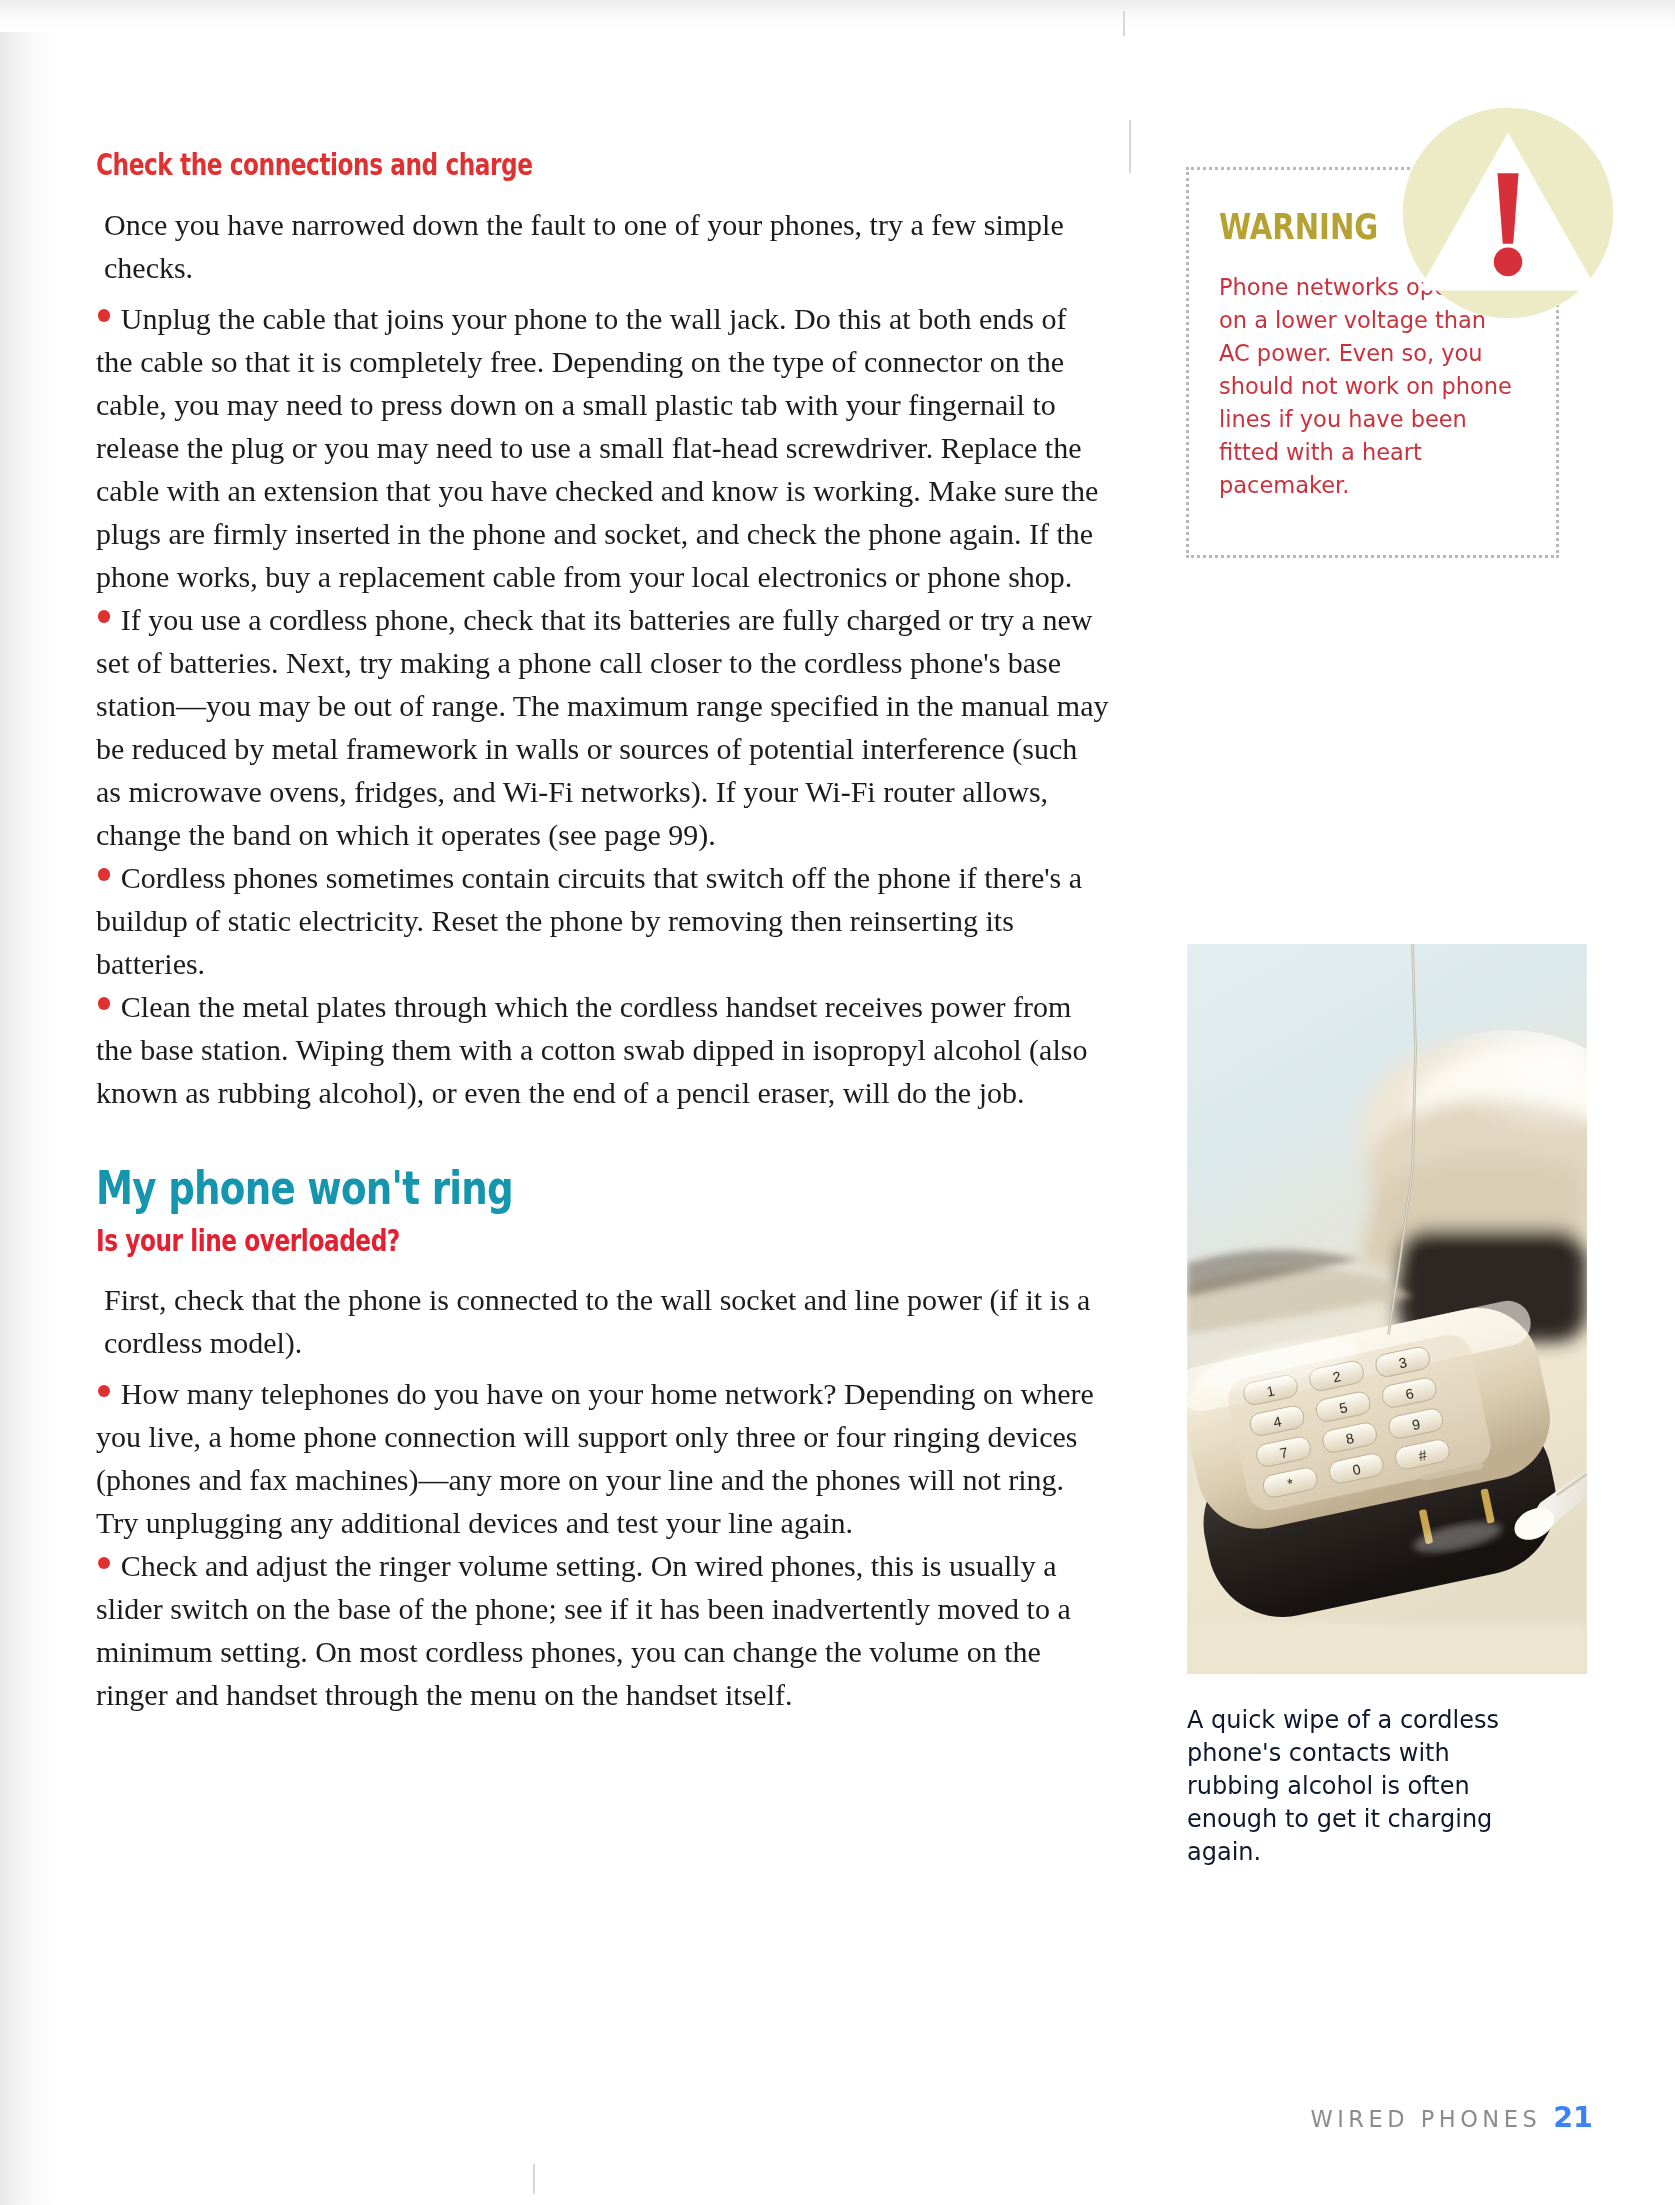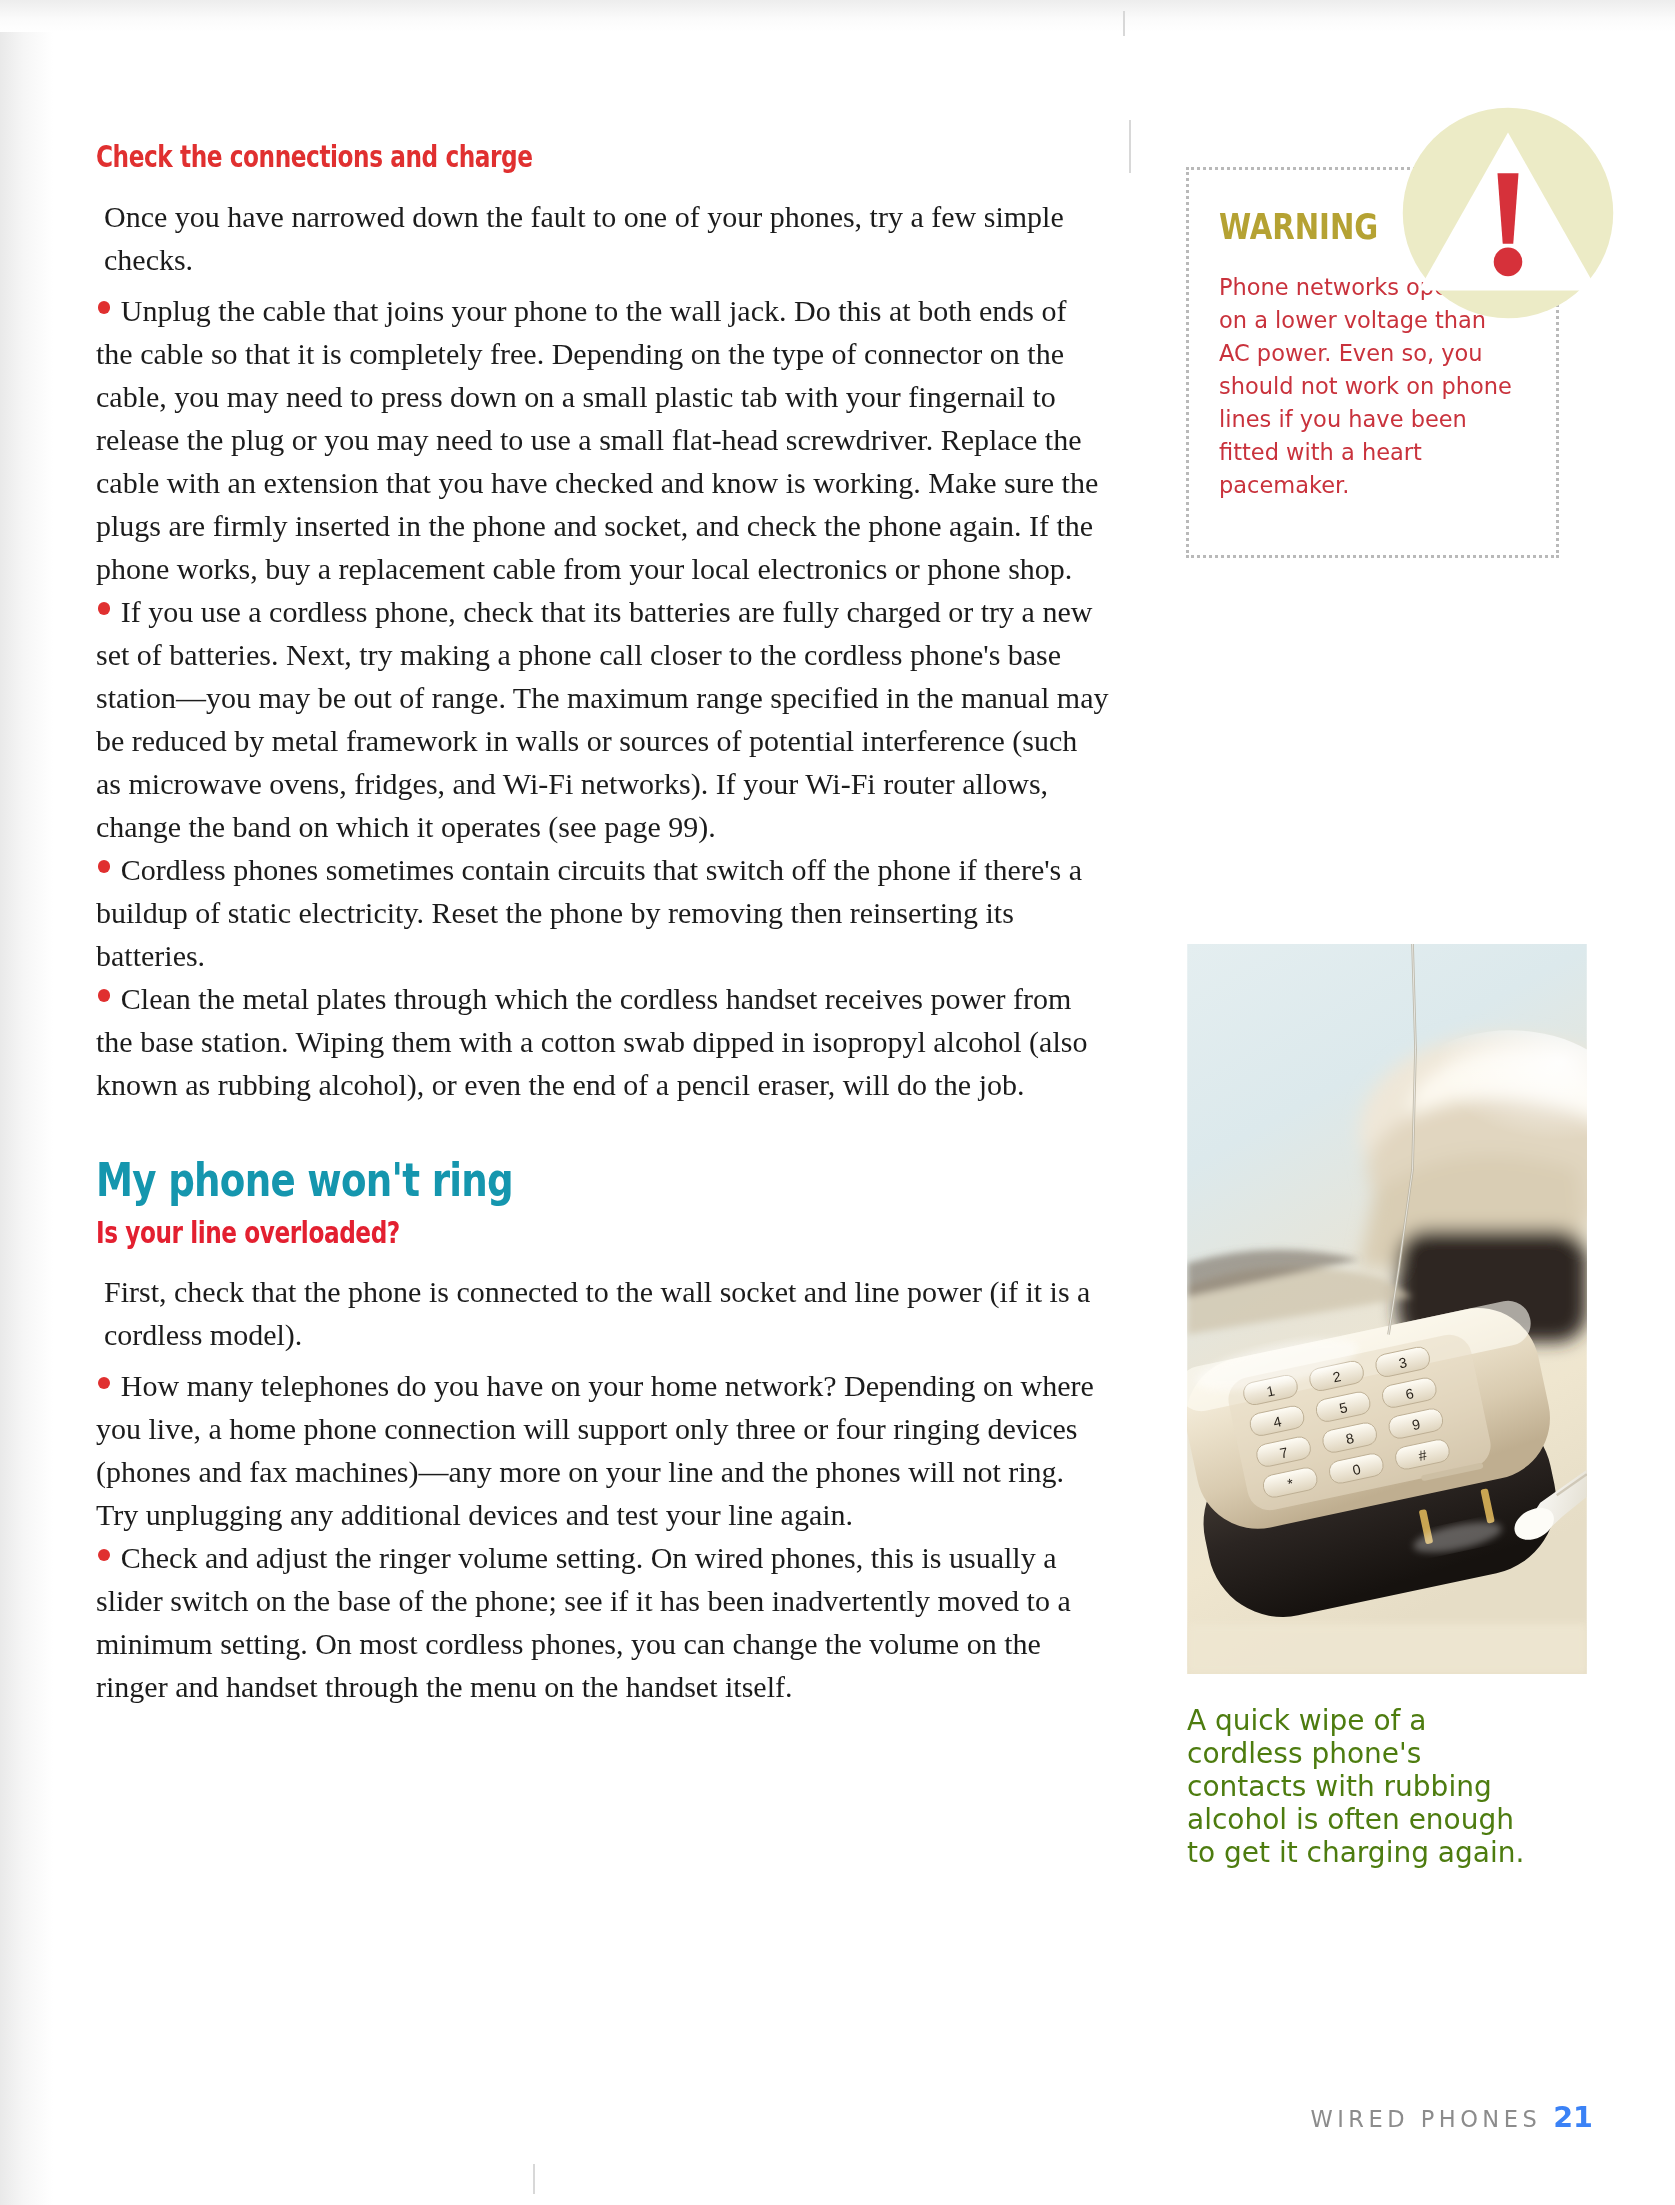--- a/index.html
+++ b/index.html
@@ -35,21 +35,21 @@
     position: absolute;
     width: 2.3px;
     background: #d8d8d8;
     pointer-events: none;
   }
 
   
   .left-col {
     position: absolute;
     left: 96px;
-    top: 142px;
+    top: 150px;
     width: 1013px;
   }
 
   .kicker {
     font-family: "DejaVu Sans Condensed", "Liberation Sans Narrow", "Liberation Sans", sans-serif;
     font-weight: 700;
     font-stretch: condensed;
     font-size: 30px;
     letter-spacing: -0.5px;
     color: #e03030;
@@ -170,23 +170,23 @@
     overflow: hidden;
   }
   .photo svg { display: block; }
 
   .caption {
     position: absolute;
     left: 1187px;
     top: 1704px;
     width: 361px;
     font-family: "DejaVu Sans", "Liberation Sans", sans-serif;
-    font-size: 28px;
+    font-size: 24px;
     line-height: 33px;
-    color: #4d7c0f;
+    color: #0f172a;
     margin: 0;
   }
 
   
   .footer {
     position: absolute;
     left: 1187px;
     top: 2100px;
     width: 406px;
     display: flex;

